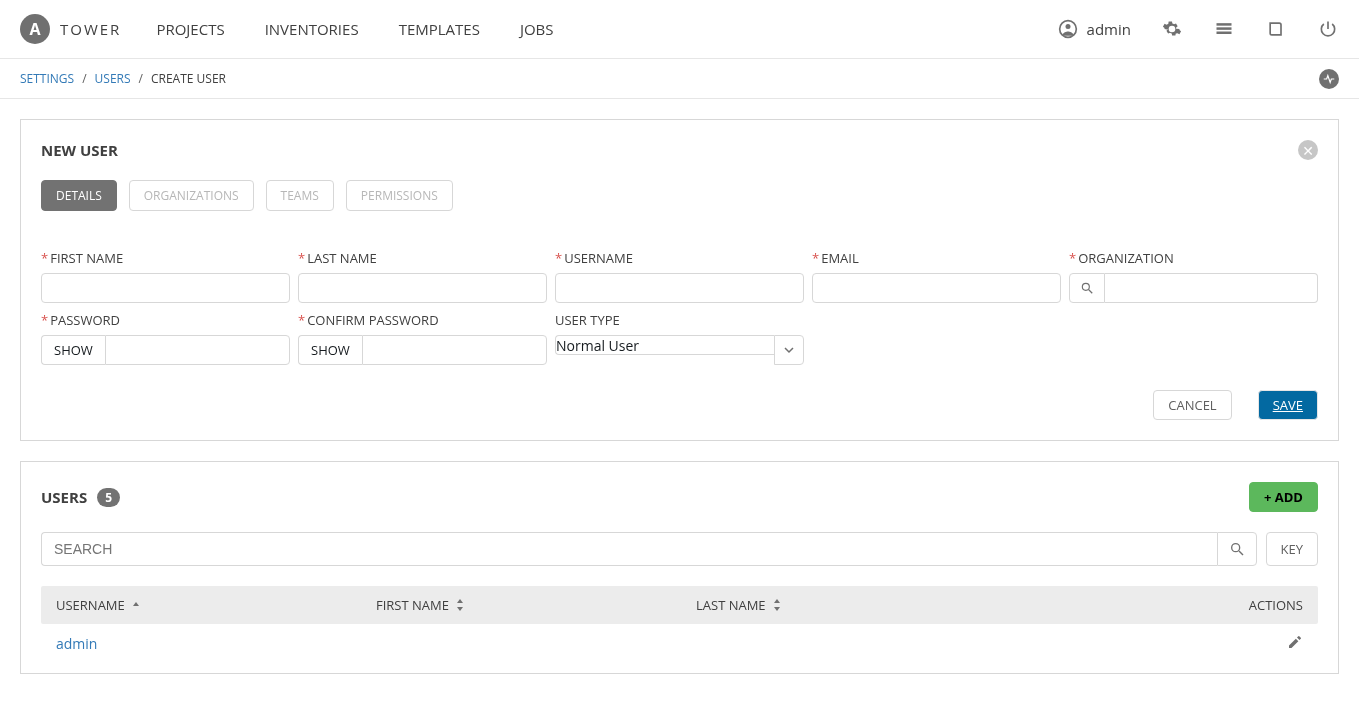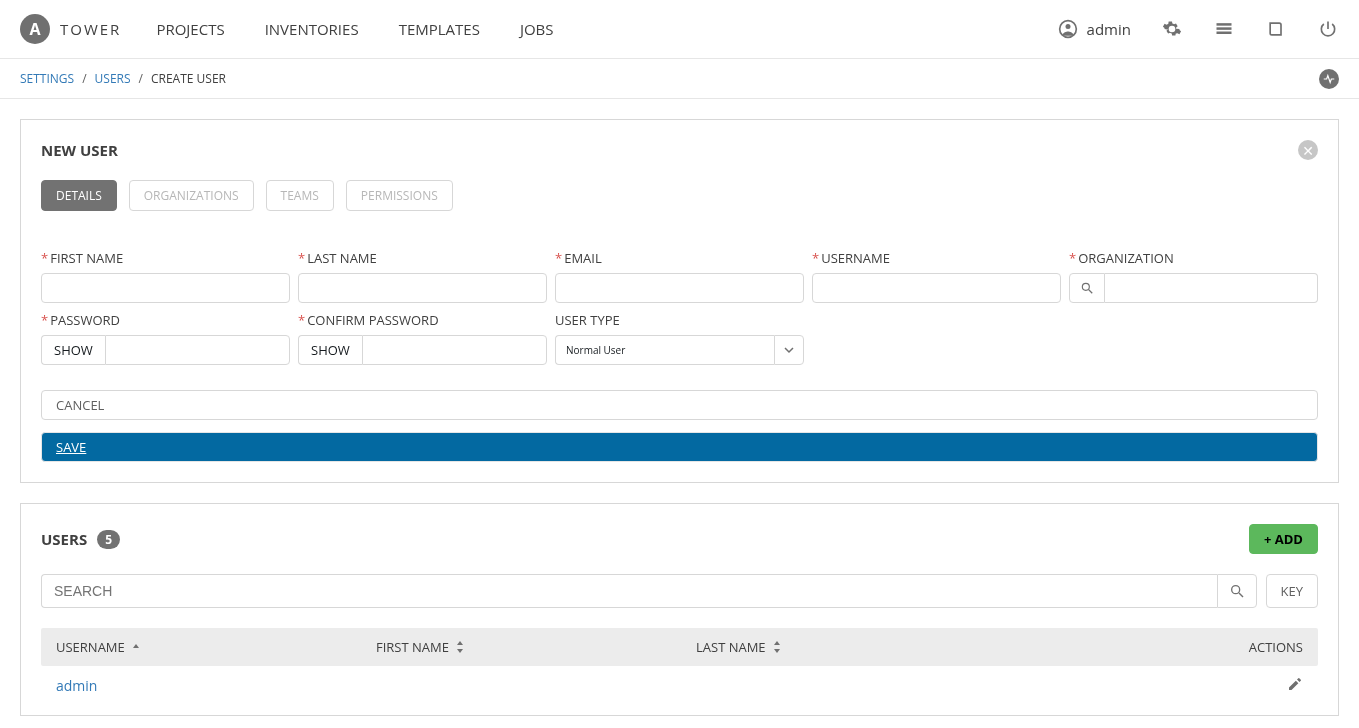--- a/index.html
+++ b/index.html
@@ -42,26 +42,26 @@
 .req { color: #d9534f; margin-right: 2px; }
 .ctrl, .ctrl-row { display: flex; }
 .ctrl input, .ctrl select,
 .ctrl-addon, .ctrl-text,
 .pure-input {
   height: 30px; border: 1px solid #d7d7d7; border-radius: 4px; padding: 0 10px; font-size: 14px; color: #555; background: #fff; width: 100%;
 }
 .ctrl-addon { width: auto; flex: 0 0 auto; display: flex; align-items: center; border-top-right-radius: 0; border-bottom-right-radius: 0; background: #fff; color: #606060; }
 .ctrl-addon + input { border-top-left-radius: 0; border-bottom-left-radius: 0; border-left: none; }
 .ctrl-select { display: flex; }
-.ctrl-select .sel-body { flex: 1; height: 30px; border: 1px solid #d7d7d7; border-right: none; border-radius: 4px 0 0 4px; padding: 0 10px; display: flex; align-items: center; font-size: 10px; }
+.ctrl-select .sel-body { flex: 1; height: 20px; border: 1px solid #d7d7d7; border-right: none; border-radius: 4px 0 0 4px; padding: 0 0; display: flex; align-items: center; font-size: 14px; }
 .ctrl-select .sel-btn { width: 30px; height: 30px; border: 1px solid #d7d7d7; border-radius: 0 4px 4px 0; display: flex; align-items: center; justify-content: center; color: #707070; }
 .show-btn { height: 30px; border: 1px solid #d7d7d7; border-right: none; border-radius: 4px 0 0 4px; padding: 0 12px; font-size: 13px; background: #fff; display: flex; align-items: center; }
 .show-btn + input { border-top-left-radius: 0; border-bottom-left-radius: 0; }
 
-.form-actions { margin-top: 25px; display: flex; justify-content: flex-end; gap: 12px; flex-direction: column; }
+.form-actions { margin-top: 25px; display: flex; justify-content: flex-end; gap: 26px; }
 .btn { height: 30px; padding: 0 14px; border-radius: 4px; font-size: 13px; display: flex; align-items: center; cursor: pointer; }
 .btn-outline { border: 1px solid #d7d7d7; background: #fff; color: #606060; }
 .btn-save { background: #0369a1; color: #fff; border: 1px solid #e6e6e6; cursor: default; text-decoration: underline; }
 .btn-green { background: #5cb85c; color: #000000; border: 1px solid #5cb85c; font-weight: 700; }
 
 
 .users-head { display: flex; align-items: center; justify-content: space-between; }
 .users-title { display: flex; align-items: center; gap: 10px; font-weight: 700; color: #404040; font-size: 15px; }
 .badge { background: #727272; color: #fff; border-radius: 10px; padding: 1px 8px; font-size: 12px; font-weight: 700; }
 .searchrow { margin-top: 20px; display: flex; gap: 9px; }
@@ -158,26 +158,26 @@
     <div class="form-grid">
       <div class="form-field">
         <label><span class="req">*</span><span>FIRST NAME</span></label>
         <input class="pure-input" type="text" style="">
       </div>
       <div class="form-field">
         <label><span class="req">*</span><span>LAST NAME</span></label>
         <input class="pure-input" type="text" style="">
       </div>
       <div class="form-field">
+        <label><span class="req">*</span><span>USERNAME</span></label>
+        <input class="pure-input" type="text" style="">
+      </div>
+
+      <div class="form-field">
         <label><span class="req">*</span><span>EMAIL</span></label>
-        <input class="pure-input" type="text" style="">
-      </div>
-
-      <div class="form-field">
-        <label><span class="req">*</span><span>USERNAME</span></label>
         <input class="pure-input" type="text" style="">
       </div>
       <div class="form-field">
         <label><span class="req">*</span><span>ORGANIZATION</span></label>
         <div class="ctrl">
           <span class="ctrl-addon">
             <svg width="14" height="14" viewBox="0 0 24 24">
                 <circle cx="10" cy="10" r="6" fill="none" stroke="#707070" stroke-width="2"></circle>
                 <line x1="15" y1="15" x2="21" y2="21" stroke="#707070" stroke-width="2"></line>
               </svg>

